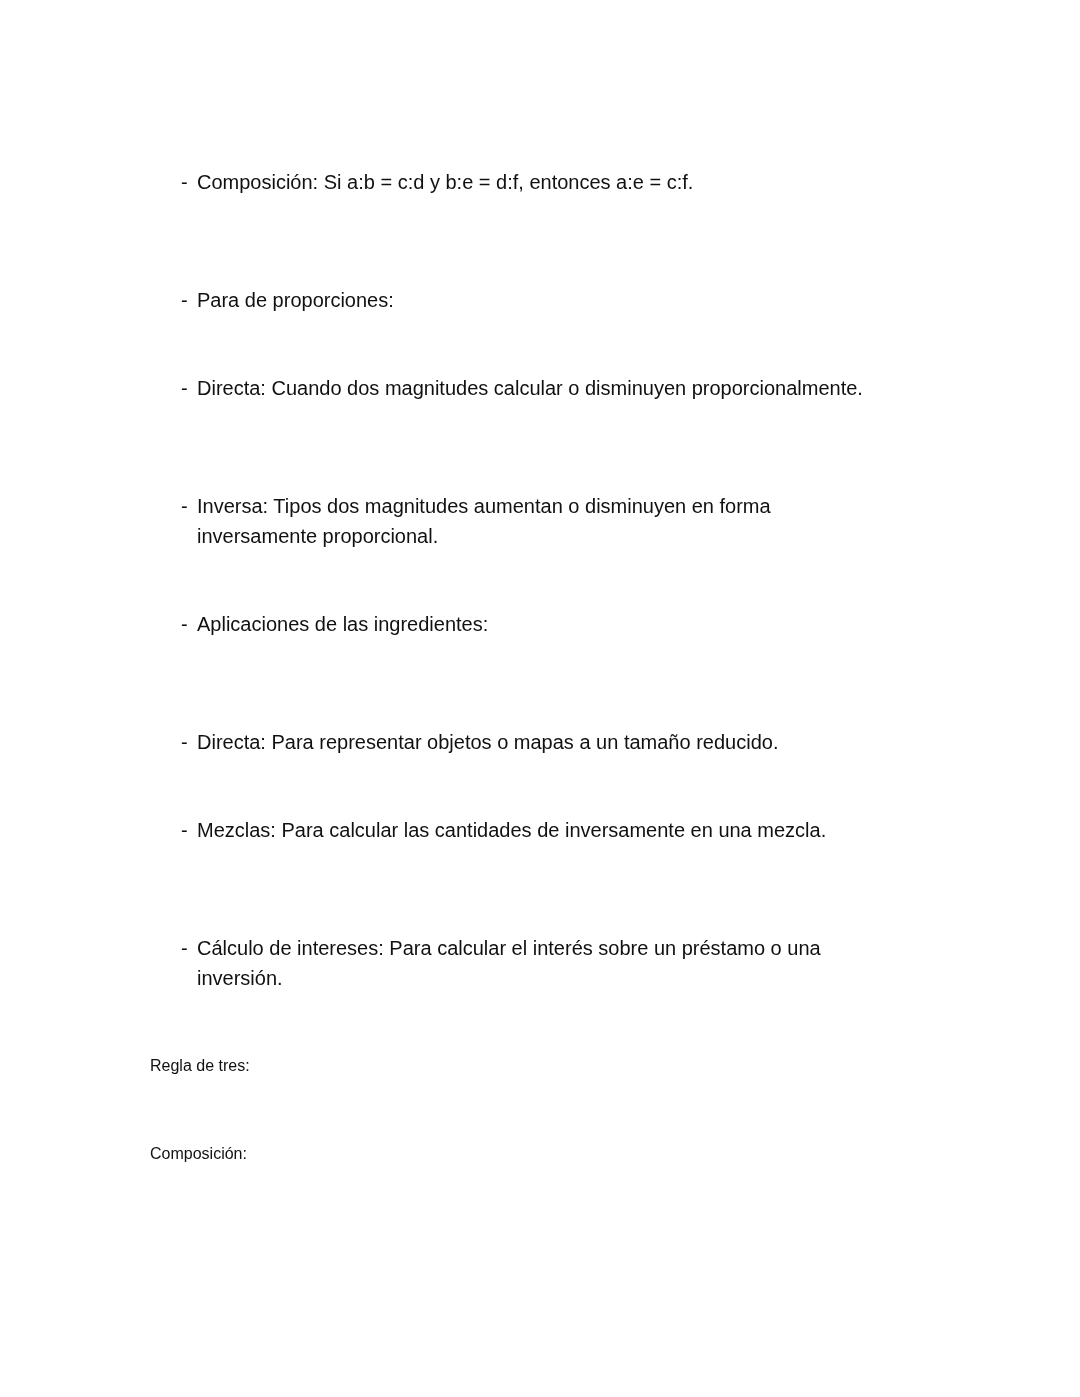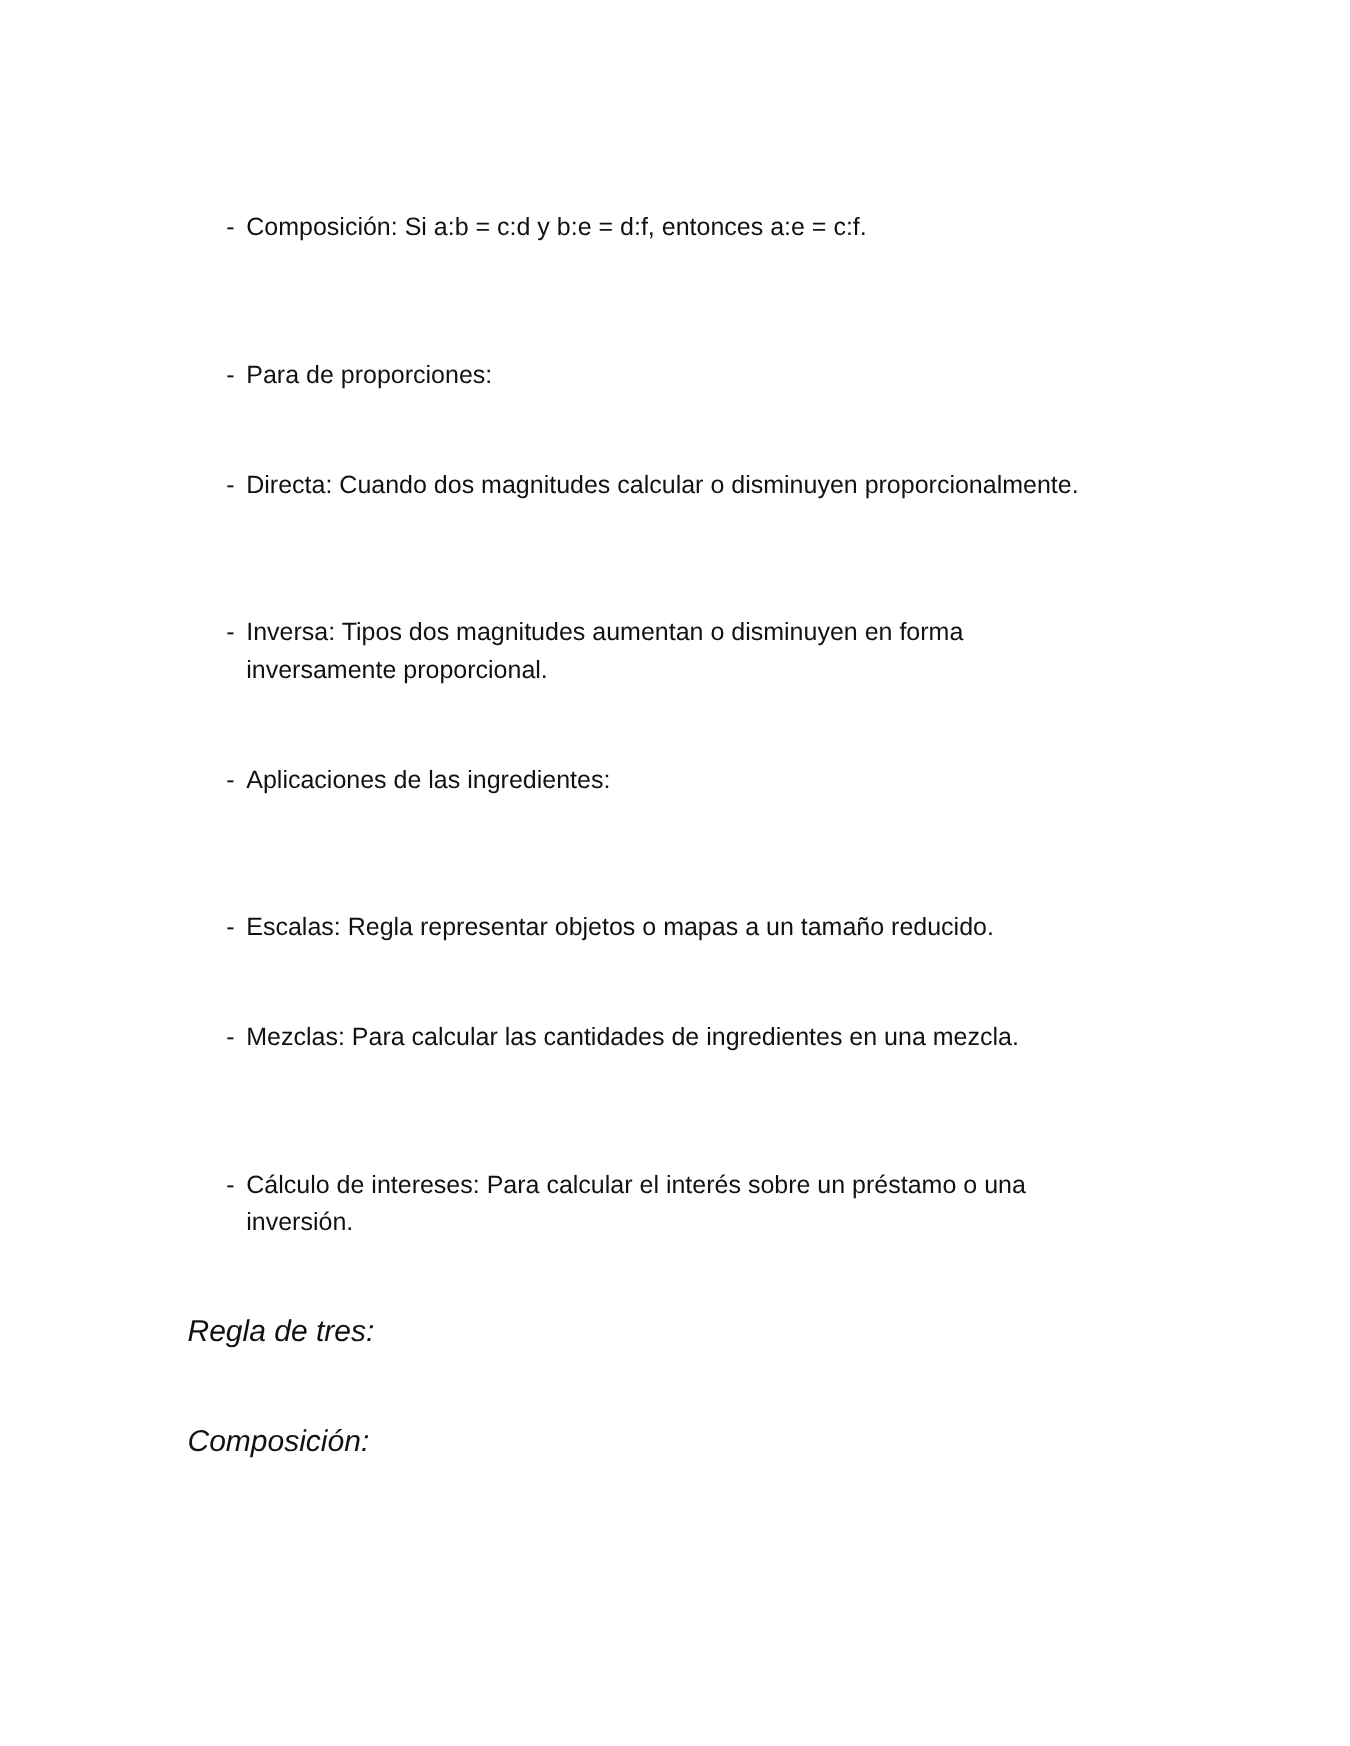--- a/index.html
+++ b/index.html
@@ -1,21 +1,21 @@
 <!DOCTYPE html>
 <html><head>
   <meta charset="utf-8">
   <style>
     html, body { margin: 0; padding: 0; background: #ffffff; }
     body { width: 1080px; height: 1397px; position: relative; overflow: hidden;
            font-family: "Liberation Sans", "DejaVu Sans", sans-serif; color: #111111; }
     .item { position: absolute; left: 181px; width: 760px; font-size: 20px; line-height: 30px; }
     .dash { position: absolute; left: 0; top: 0; width: 20px; }
     .text { position: absolute; left: 16px; top: 0; width: 720px; }
-    .para { position: absolute; left: 150px; font-size: 24px; line-height: 30px; font-style: italic; }
+    .para { position: absolute; left: 150px; font-size: 16px; line-height: 30px; }
   </style>
 </head>
 <body>
 
 <div>
   <div class="item" style="top:167px">
     <span class="dash">-</span>
     <span class="text">Composición: Si a:b = c:d y b:e = d:f, entonces a:e = c:f.</span>
   </div>
   <div class="item" style="top:285px">
@@ -29,25 +29,25 @@
   <div class="item" style="top:491px">
     <span class="dash">-</span>
     <span class="text" style="width:620px">Inversa: Tipos dos magnitudes aumentan o disminuyen en forma inversamente proporcional.</span>
   </div>
   <div class="item" style="top:609px">
     <span class="dash">-</span>
     <span class="text">Aplicaciones de las ingredientes:</span>
   </div>
   <div class="item" style="top:727px">
     <span class="dash">-</span>
-    <span class="text">Escalas: Regla representar objetos o mapas a un tamaño reducido.</span>
+    <span class="text">Directa: Para representar objetos o mapas a un tamaño reducido.</span>
   </div>
   <div class="item" style="top:815px">
     <span class="dash">-</span>
-    <span class="text">Mezclas: Para calcular las cantidades de ingredientes en una mezcla.</span>
+    <span class="text">Mezclas: Para calcular las cantidades de inversamente en una mezcla.</span>
   </div>
   <div class="item" style="top:933px">
     <span class="dash">-</span>
     <span class="text" style="width:650px">Cálculo de intereses: Para calcular el interés sobre un préstamo o una inversión.</span>
   </div>
 
   <div class="para" style="top:1051px">Regla de tres:</div>
   <div class="para" style="top:1139px">Composición:</div>
 </div>
 

